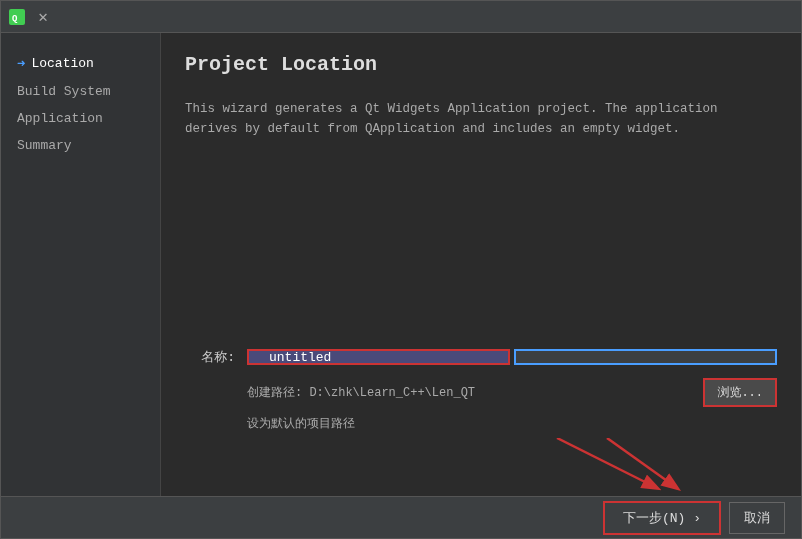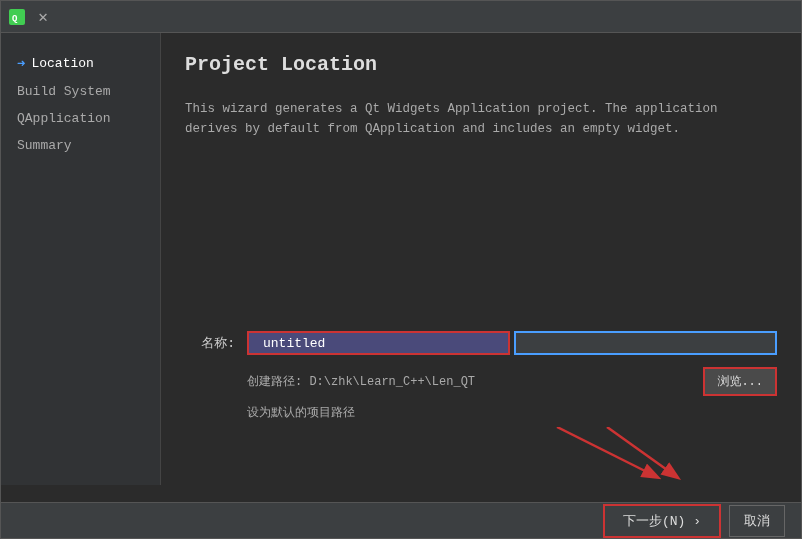--- a/index.html
+++ b/index.html
@@ -139,25 +139,25 @@
       color: #cccccc;
       width: 50px;
       text-align: right;
       margin-right: 12px;
       flex-shrink: 0;
       font-family: 'Courier New', monospace;
     }
 
     .form-input {
       flex: 1;
-      height: 24px;
+      height: 16px;
       background: #4a4a7a;
       border: 2px solid #cc3333;
       color: #ffffff;
-      padding: 0 14px;
+      padding: 0 20px;
       font-size: 13px;
       font-family: 'Courier New', monospace;
       outline: none;
     }
 
     .form-input.blue-border {
       border: 2px solid #4a9eff;
     }
 
     .path-row {
@@ -192,30 +192,29 @@
 
     .default-path-label {
       font-size: 12px;
       color: #aaaaaa;
       margin-left: 62px;
       font-family: 'Courier New', monospace;
     }
 
     
     .bottom-bar {
-      height: 36px;
+      height: 42px;
       background: #3c3f41;
       border-top: 1px solid #555;
       display: flex;
       align-items: center;
       justify-content: flex-end;
       padding: 0 16px;
       gap: 8px;
       flex-shrink: 0;
-      margin-top: 17px;
     }
 
     .btn-next {
       background: #3c3f41;
       border: 2px solid #cc3333;
       color: #dddddd;
       padding: 6px 18px;
       font-size: 13px;
       font-family: 'Courier New', monospace;
       cursor: pointer;
@@ -251,21 +250,21 @@
 
     <div class="sidebar">
       <div class="sidebar-item active">
         <span class="sidebar-arrow">➜</span>
         <span>Location</span>
       </div>
       <div class="sidebar-item">
         <span>Build System</span>
       </div>
       <div class="sidebar-item">
-        <span>QApplication</span>
+        <span>Application</span>
       </div>
       <div class="sidebar-item">
         <span>Summary</span>
       </div>
     </div>
 
     <div class="right-panel">
       <div class="section-title">Project Location</div>
       <div class="description">This wizard generates a Qt Widgets Application project. The application derives by default from QApplication and includes an empty widget.</div>
 

